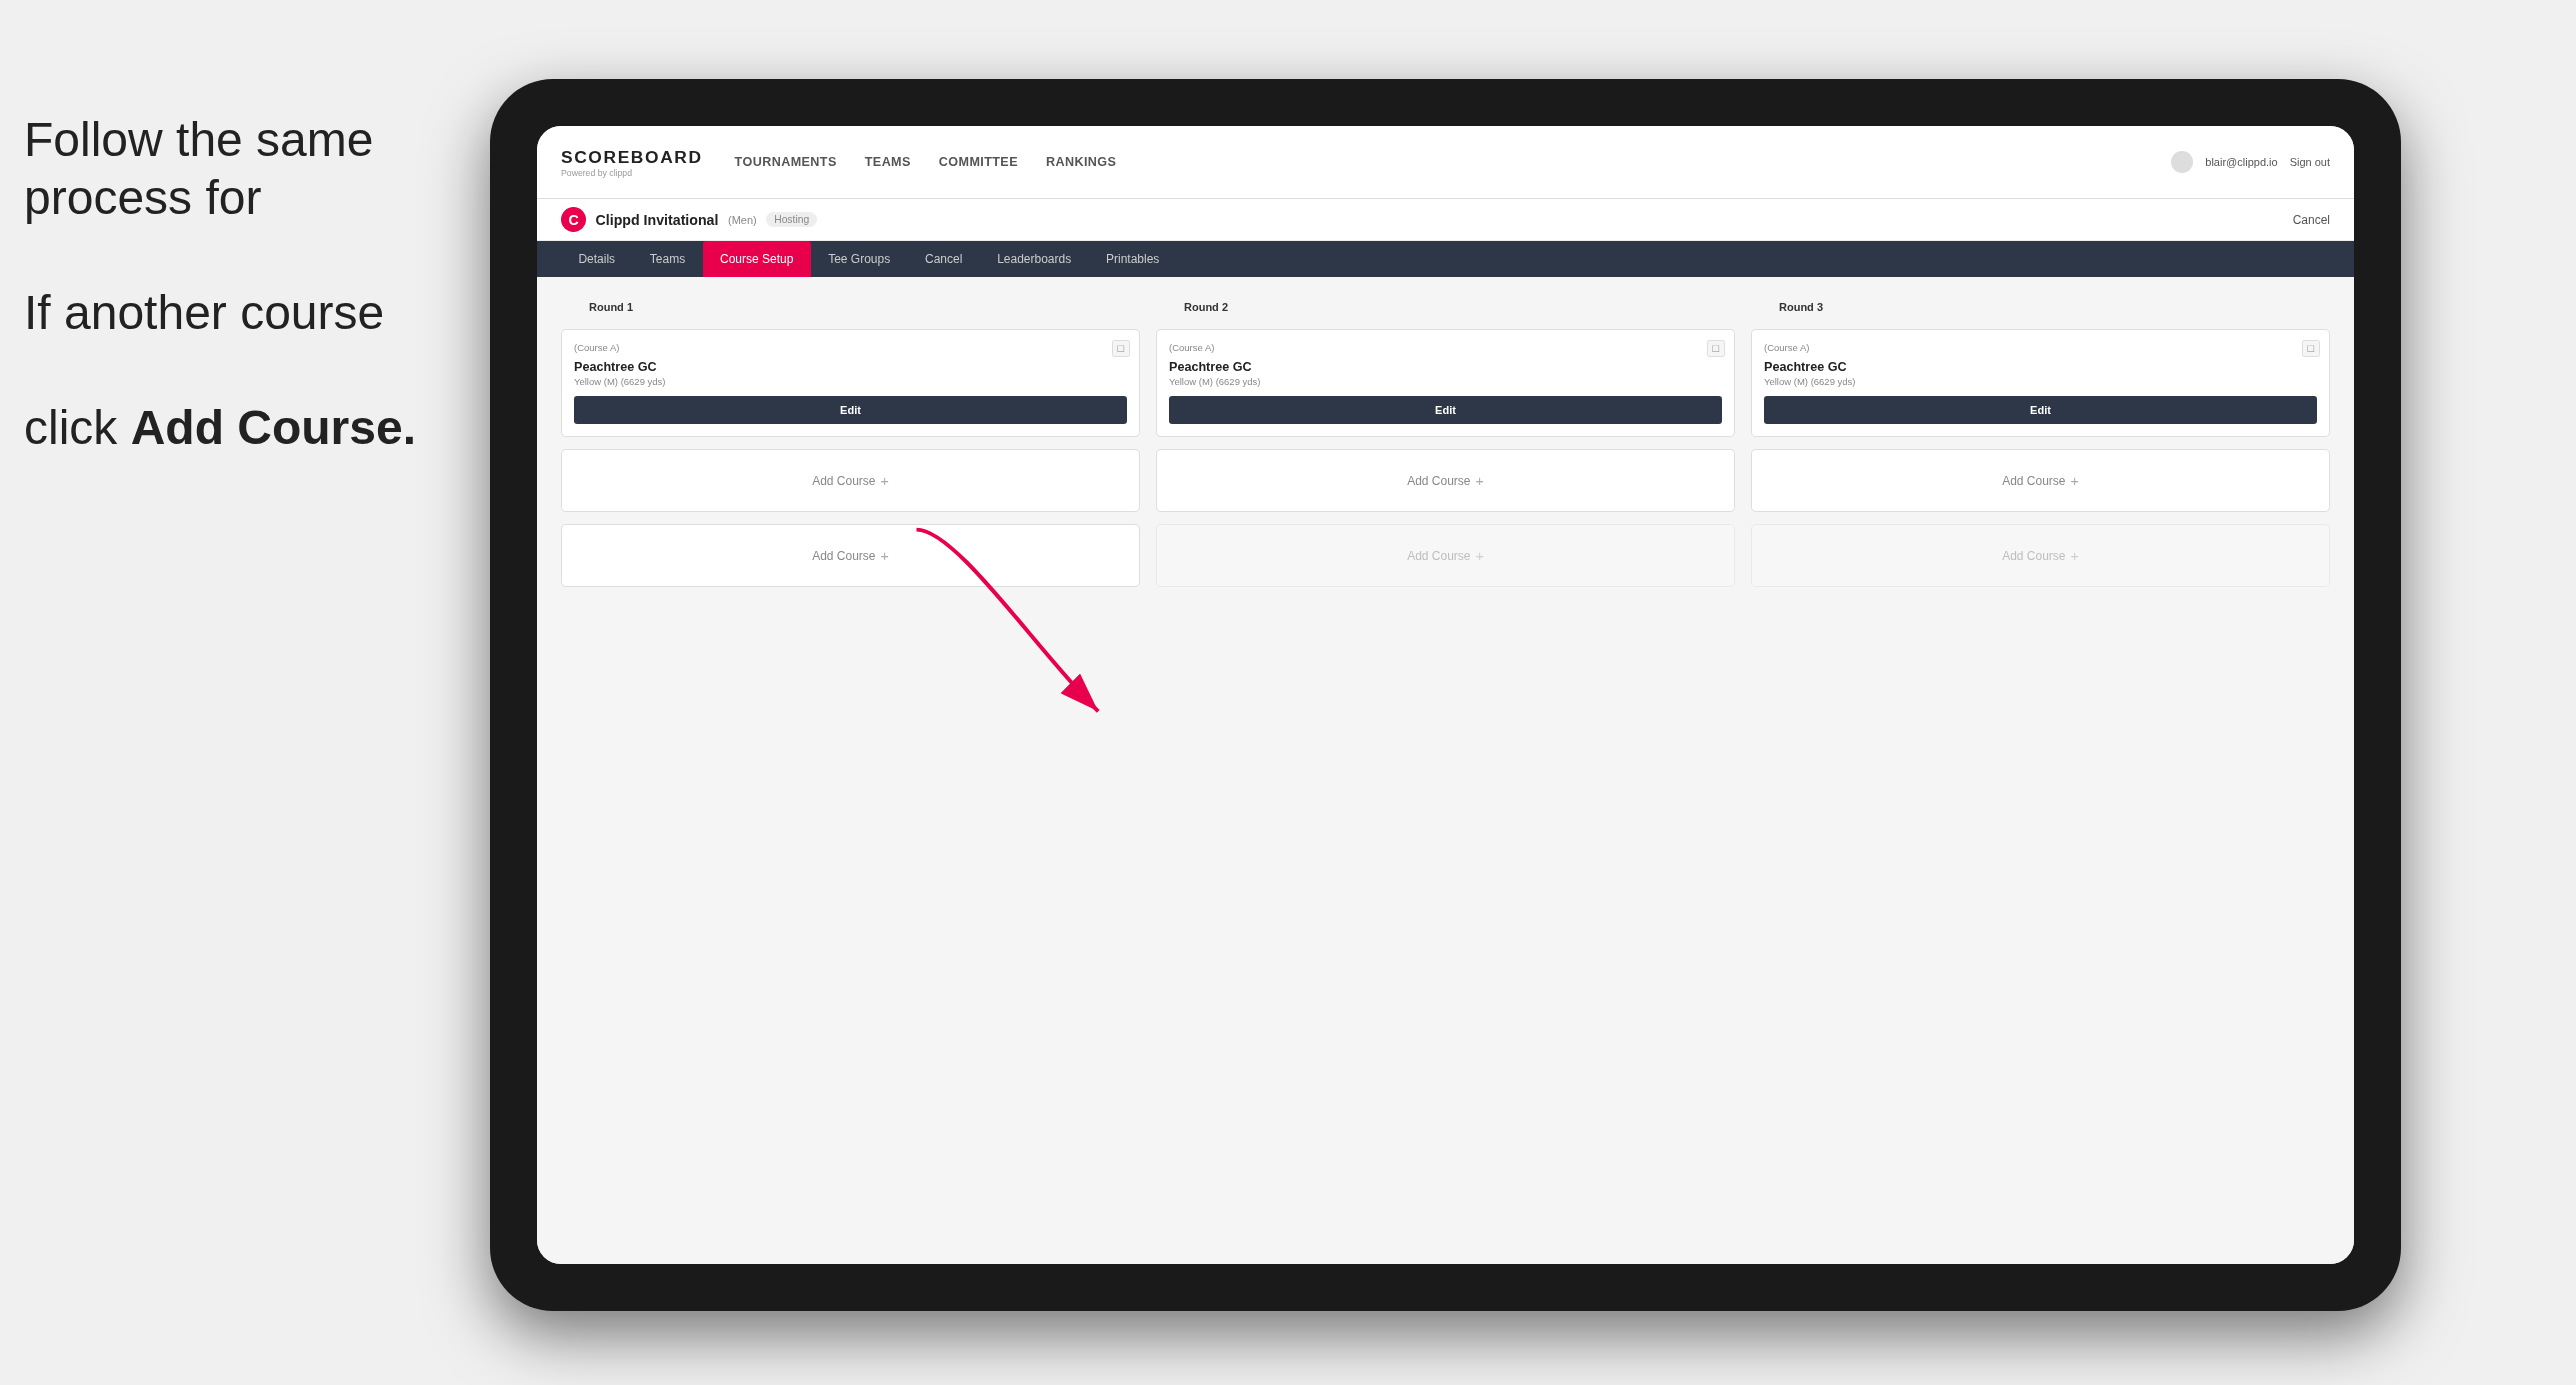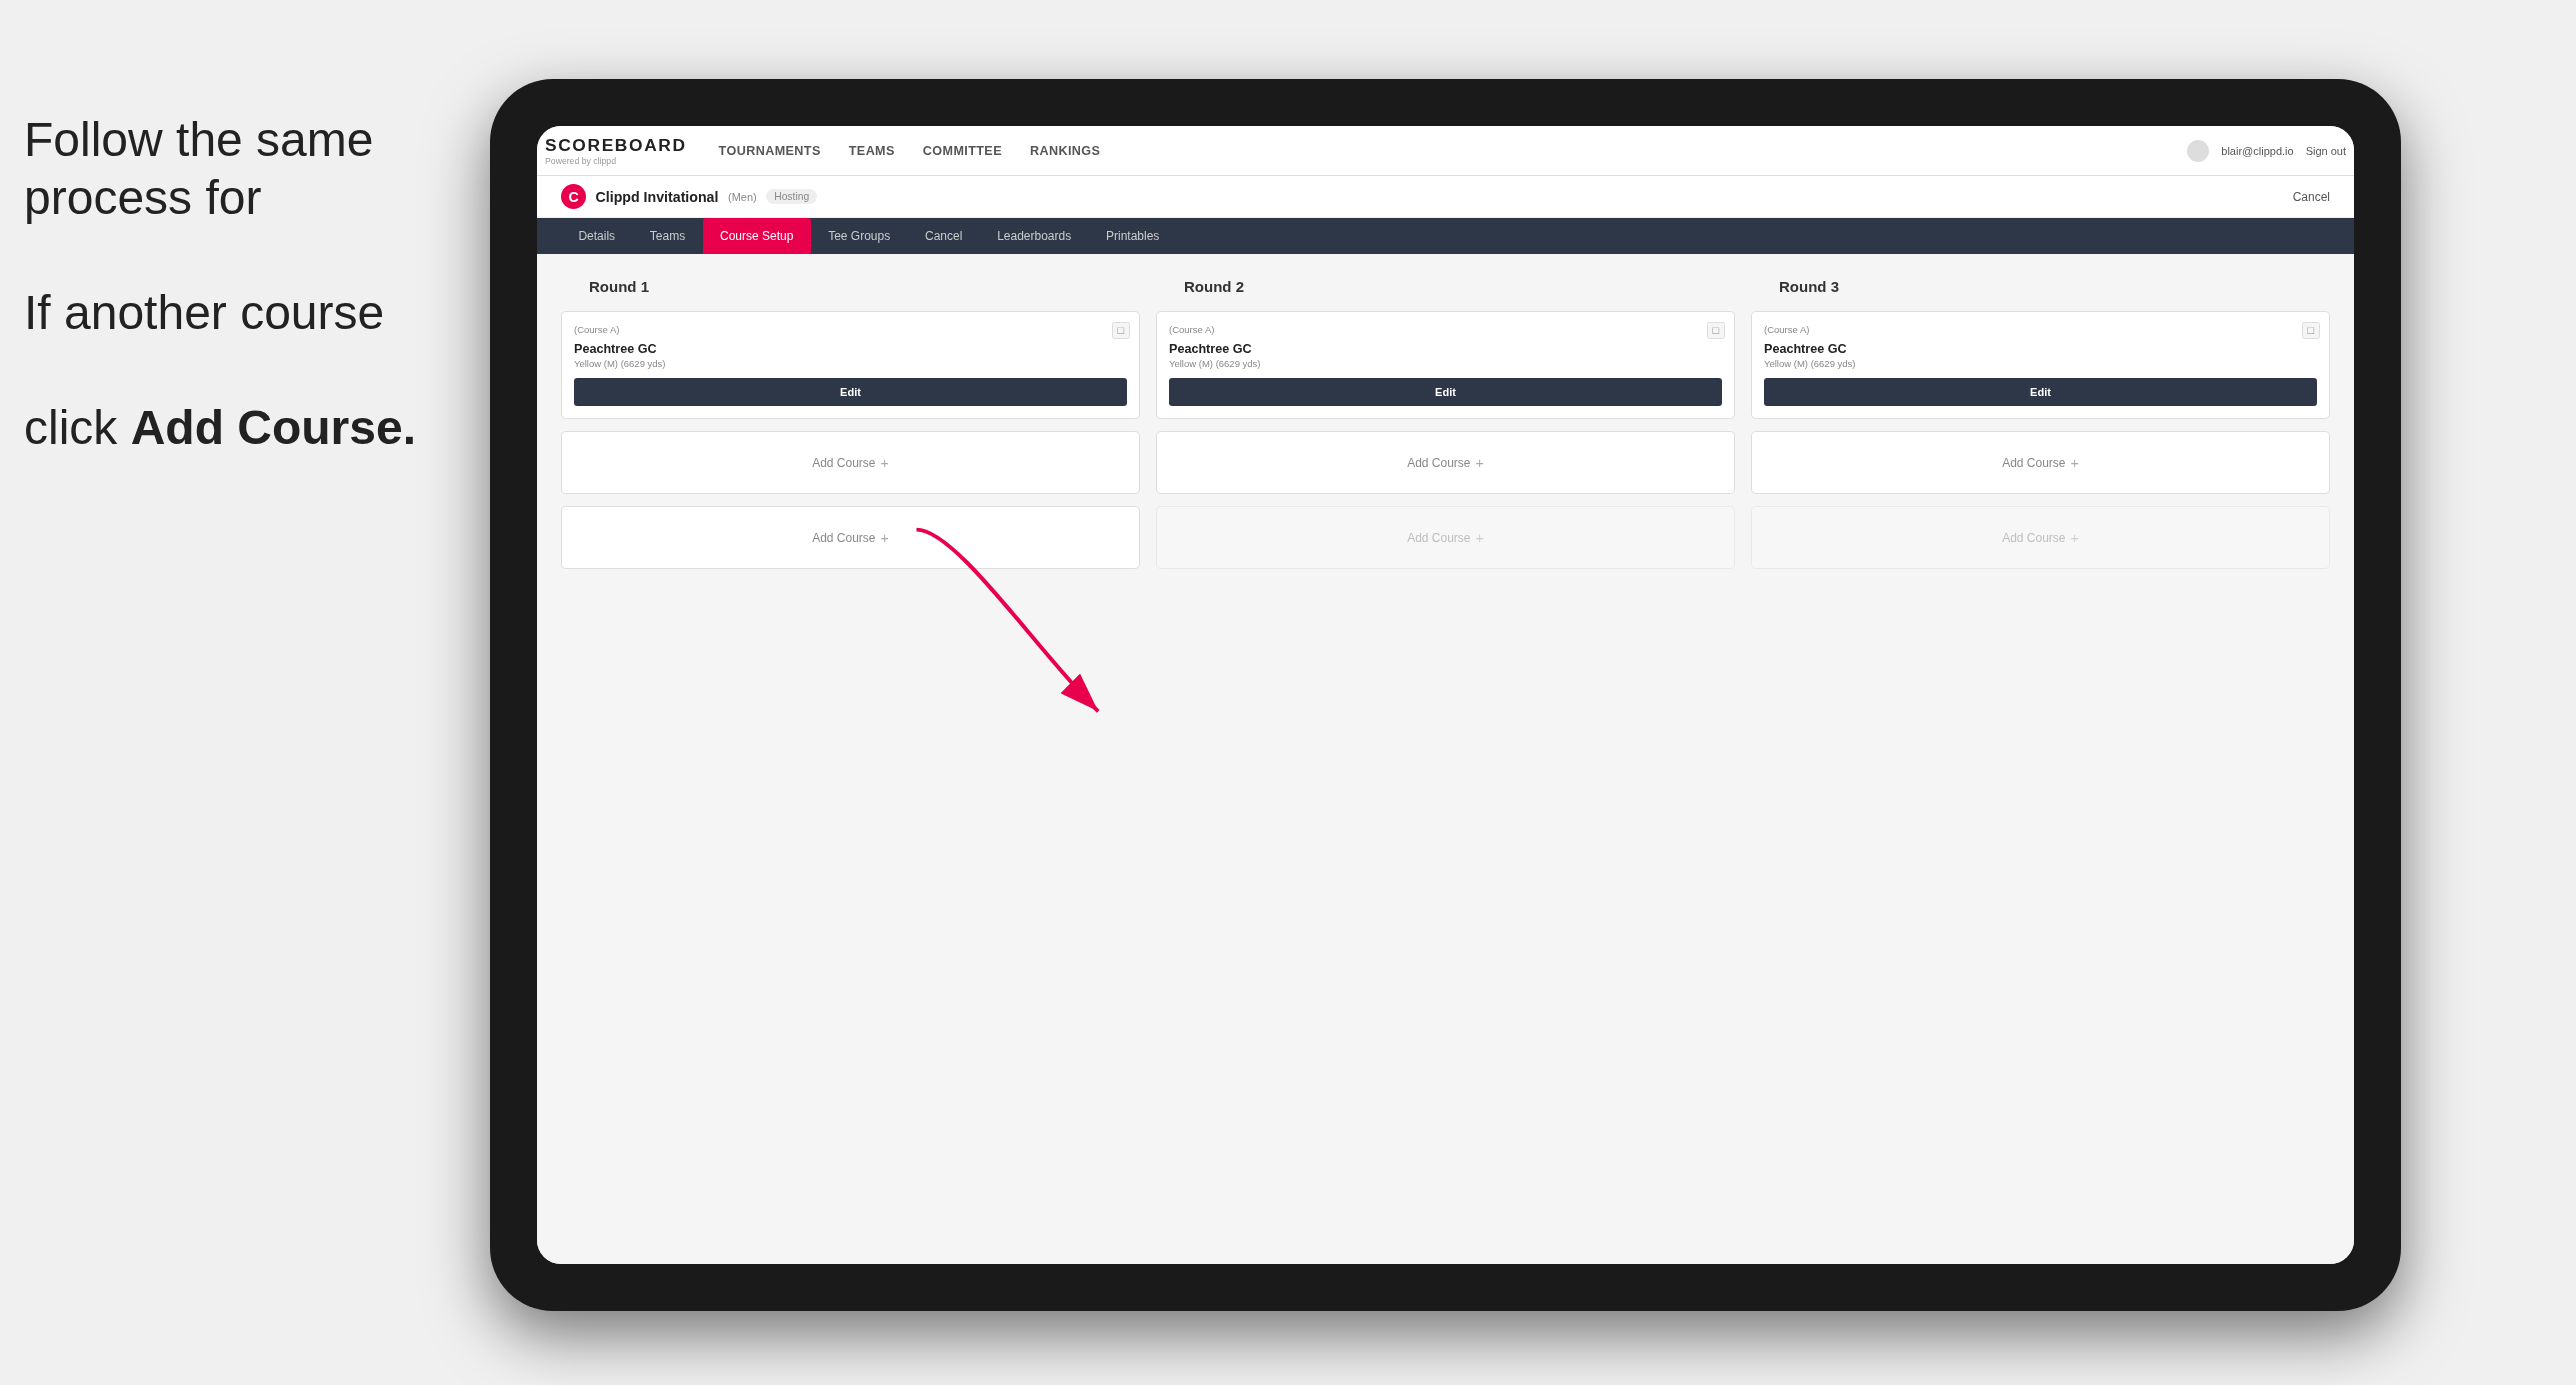--- a/index.html
+++ b/index.html
@@ -47,24 +47,24 @@
       border-radius: 24px;
       overflow: hidden;
       display: flex;
       flex-direction: column;
     }
 
     
     .top-nav {
       background: #fff;
       border-bottom: 0.8px solid #ddd;
-      padding: 0 8px;
-      display: flex;
-      align-items: center;
-      height: 50px;
+      padding: 0 24px;
+      display: flex;
+      align-items: center;
+      height: 73px;
       flex-shrink: 0;
     }
 
     .logo-area {
       display: flex;
       flex-direction: column;
       margin-right: 32px;
     }
 
     .logo-scoreboard {
@@ -197,21 +197,21 @@
       gap: 16px;
     }
 
     .round-column {
       display: flex;
       flex-direction: column;
       gap: 12px;
     }
 
     .round-label {
-      font-size: 15px;
+      font-size: 11px;
       font-weight: 700;
       color: #333;
       margin-bottom: 4px;
       padding-left: 28px;
     }
 
     .course-card {
       background: #fff;
       border: 0.8px solid #ddd;
       border-radius: 4.7px;

